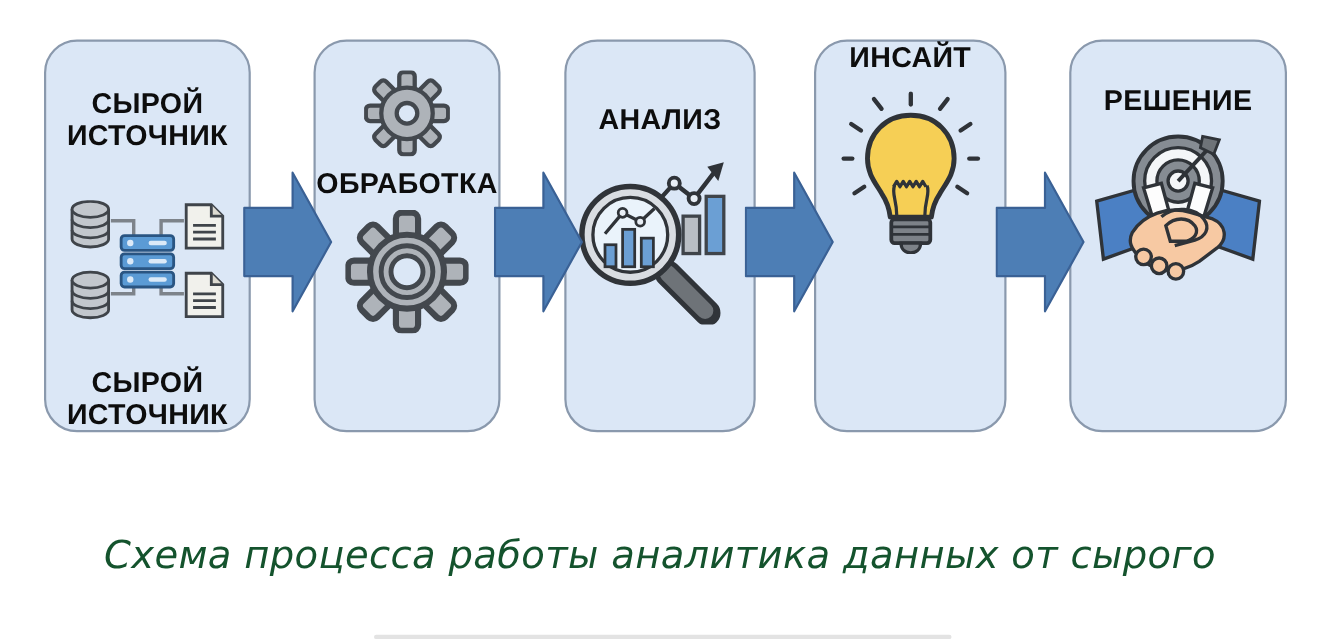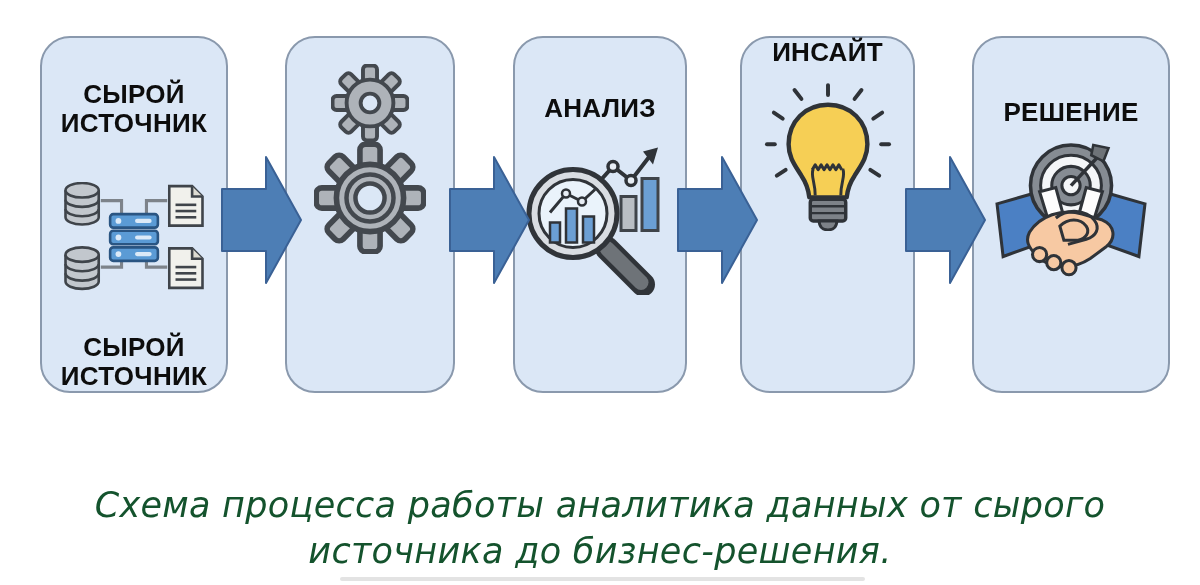--- a/index.html
+++ b/index.html
@@ -15,21 +15,21 @@
   }
   .card-title{
     font-weight:700;font-size:26px;color:#0d0d0d;text-align:center;
     line-height:1.12;letter-spacing:.3px;
   }
   #card-raw{left:40px;width:188px;padding-top:42px;justify-content:space-between;}
   #card-raw .card-title{width:150px;}
   #card-proc{left:285px;width:170px;padding-top:26px;}
   #card-anal{left:513px;width:174px;padding-top:56px;}
   #card-ins{left:740px;width:175px;}
-  #card-dec{left:972px;width:198px;padding-top:60px;}
+  #card-dec{left:972px;width:198px;padding-top:39px;}
   .arrow{position:absolute;top:152px;width:82px;height:136px;z-index:5;}
   #arrow-1{left:221px;} #arrow-2{left:449px;} #arrow-3{left:677px;} #arrow-4{left:905px;}
   .caption{
     position:absolute;left:0;right:0;top:483px;text-align:center;
     font-family:"DejaVu Sans", sans-serif;font-style:italic;
     font-size:35px;color:#14532d;line-height:1.3;letter-spacing:.3px;
   }
   .bottom-rule{
     position:absolute;left:340px;top:577px;width:525px;height:4px;
     background:#e3e3e3;border-radius:2px;
@@ -113,20 +113,21 @@
         <rect x="41" y="2" width="18" height="24" rx="5" transform="rotate(90 50 50)"></rect>
         <rect x="41" y="2" width="18" height="24" rx="5" transform="rotate(135 50 50)"></rect>
         <rect x="41" y="2" width="18" height="24" rx="5" transform="rotate(180 50 50)"></rect>
         <rect x="41" y="2" width="18" height="24" rx="5" transform="rotate(225 50 50)"></rect>
         <rect x="41" y="2" width="18" height="24" rx="5" transform="rotate(270 50 50)"></rect>
         <rect x="41" y="2" width="18" height="24" rx="5" transform="rotate(315 50 50)"></rect>
         <circle cx="50" cy="50" r="30"></circle>
       </g>
       <circle cx="50" cy="50" r="12" fill="#dbe7f6" stroke="#43484e" stroke-width="5"></circle>
     </svg>
+    <div class="card-title" style="margin:10px 0;">ОБРАБОТКА</div>
     <svg class="icon" width="112" height="112" viewBox="0 0 100 100">
       <g fill="#aeb3b9" stroke="#43484e" stroke-width="5">
         <rect x="41" y="2" width="18" height="24" rx="5"></rect>
         <rect x="41" y="2" width="18" height="24" rx="5" transform="rotate(45 50 50)"></rect>
         <rect x="41" y="2" width="18" height="24" rx="5" transform="rotate(90 50 50)"></rect>
         <rect x="41" y="2" width="18" height="24" rx="5" transform="rotate(135 50 50)"></rect>
         <rect x="41" y="2" width="18" height="24" rx="5" transform="rotate(180 50 50)"></rect>
         <rect x="41" y="2" width="18" height="24" rx="5" transform="rotate(225 50 50)"></rect>
         <rect x="41" y="2" width="18" height="24" rx="5" transform="rotate(270 50 50)"></rect>
         <rect x="41" y="2" width="18" height="24" rx="5" transform="rotate(315 50 50)"></rect>
@@ -229,18 +230,17 @@
   </svg>
   <svg class="arrow" id="arrow-3" viewBox="0 0 82 136">
     <polygon points="1,37 45,37 45,5 80,68 45,131 45,99 1,99" fill="#4d7eb5" stroke="#3a6195" stroke-width="2" stroke-linejoin="round"></polygon>
   </svg>
   <svg class="arrow" id="arrow-4" viewBox="0 0 82 136">
     <polygon points="1,37 45,37 45,5 80,68 45,131 45,99 1,99" fill="#4d7eb5" stroke="#3a6195" stroke-width="2" stroke-linejoin="round"></polygon>
   </svg>
 
   <div class="caption">
     <div>Схема процесса работы аналитика данных от сырого</div>
-    <div>источника до бизнес-решения.</div>
   </div>
 
   <div class="bottom-rule"></div>
 
 </div>
 
 </body></html>

